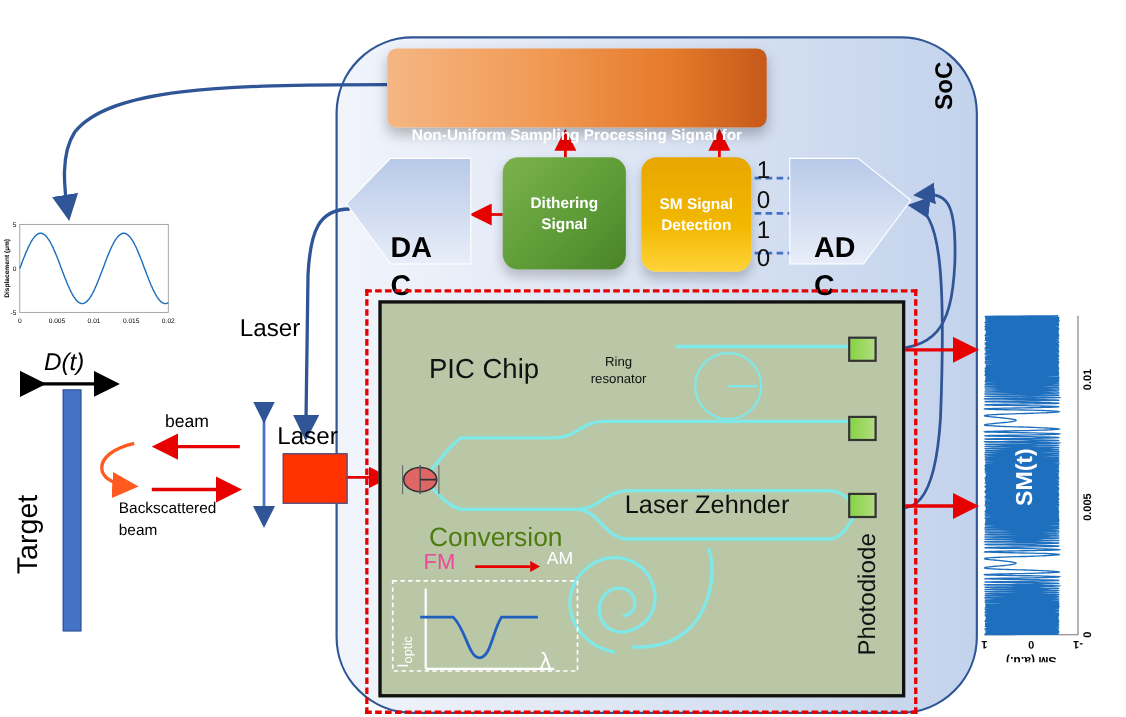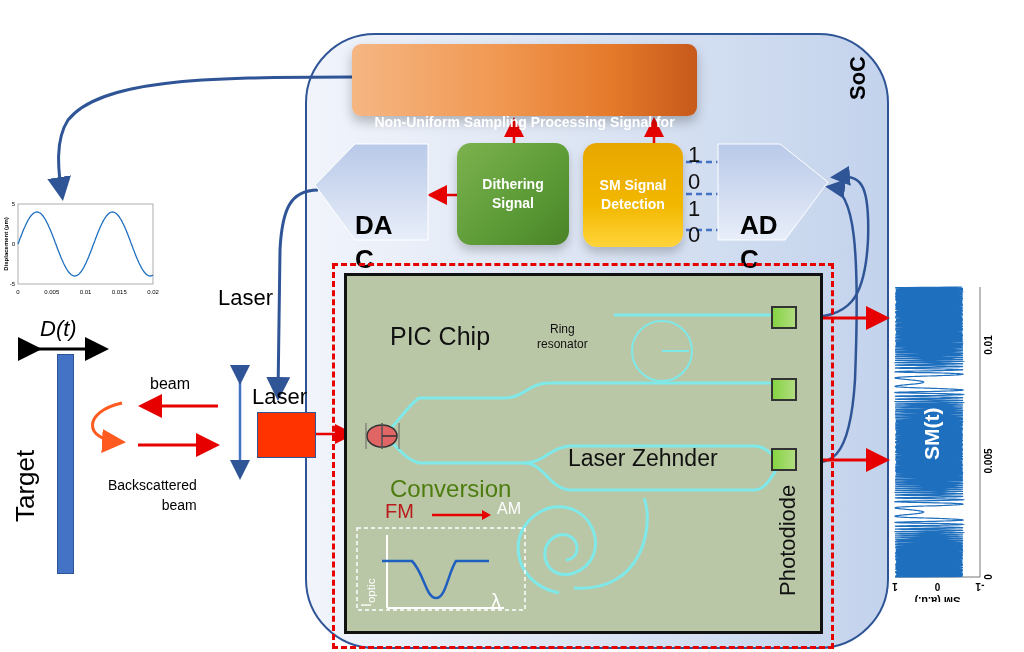--- a/index.html
+++ b/index.html
@@ -21,32 +21,32 @@
   #adc-text{left:740px;top:185px;}
   .bits{font-size:22px;color:#111;line-height:1.22;}
   #bits{left:688px;top:142px;}
   #chip-dash{left:332px;top:263px;width:496px;height:380px;border:3px dashed #e60000;}
   #chip{left:344px;top:273px;width:473px;height:355px;border:3px solid #111;background:#bac7a7;}
   .chiptxt{color:#111;}
   #pic-label{left:390px;top:322px;font-size:25px;}
   #ring-label{left:537px;top:322px;font-size:12px;text-align:center;line-height:1.25;}
   #mz-label{left:568px;top:445px;font-size:23px;}
   #conv-label{left:390px;top:475px;font-size:24px;color:#4d7c0f;}
-  #fm-label{left:385px;top:500px;font-size:20px;color:#b91c1c;}
+  #fm-label{left:385px;top:500px;font-size:20px;color:#ec4899;}
   #am-label{left:497px;top:500px;font-size:16px;color:#fff;}
   #pd-label{left:775px;top:596px;font-size:22px;transform:rotate(-90deg);transform-origin:left top;color:#111;white-space:nowrap;}
   .pd{width:22px;height:19px;border:2px solid #333;background:linear-gradient(90deg,#86d443,#b1dc80);}
   #lens-label{left:218px;top:285px;font-size:22px;}
   #laser-label{left:252px;top:384px;font-size:22px;}
   #laser-box{left:257px;top:412px;width:57px;height:44px;background:#ff3300;border:1px solid #2f5597;}
   #target-bar{left:57px;top:354px;width:15px;height:218px;background:#4472c4;border:1px solid #2f5597;}
   #target-label{left:10px;top:522px;font-size:26px;transform:rotate(-90deg);transform-origin:left top;}
   #dt-label{left:40px;top:316px;font-size:22px;font-style:italic;}
   #beam-label{left:150px;top:375px;font-size:16px;}
-  #back-label{left:108px;top:476px;font-size:14px;text-align:right;line-height:1.4;}
+  #back-label{left:108px;top:452px;font-size:14px;text-align:left;line-height:1.4;}
   #smt-label{left:916px;top:378px;font-size:21px;font-weight:bold;color:#fff;}
 </style>
 </head>
 <body>
 
 <div id="soc" class="abs"></div>
 <div id="soc-label" class="abs">SoC</div>
 
 <svg class="abs" style="left:0;top:0" width="1024" height="652">
   <defs>

